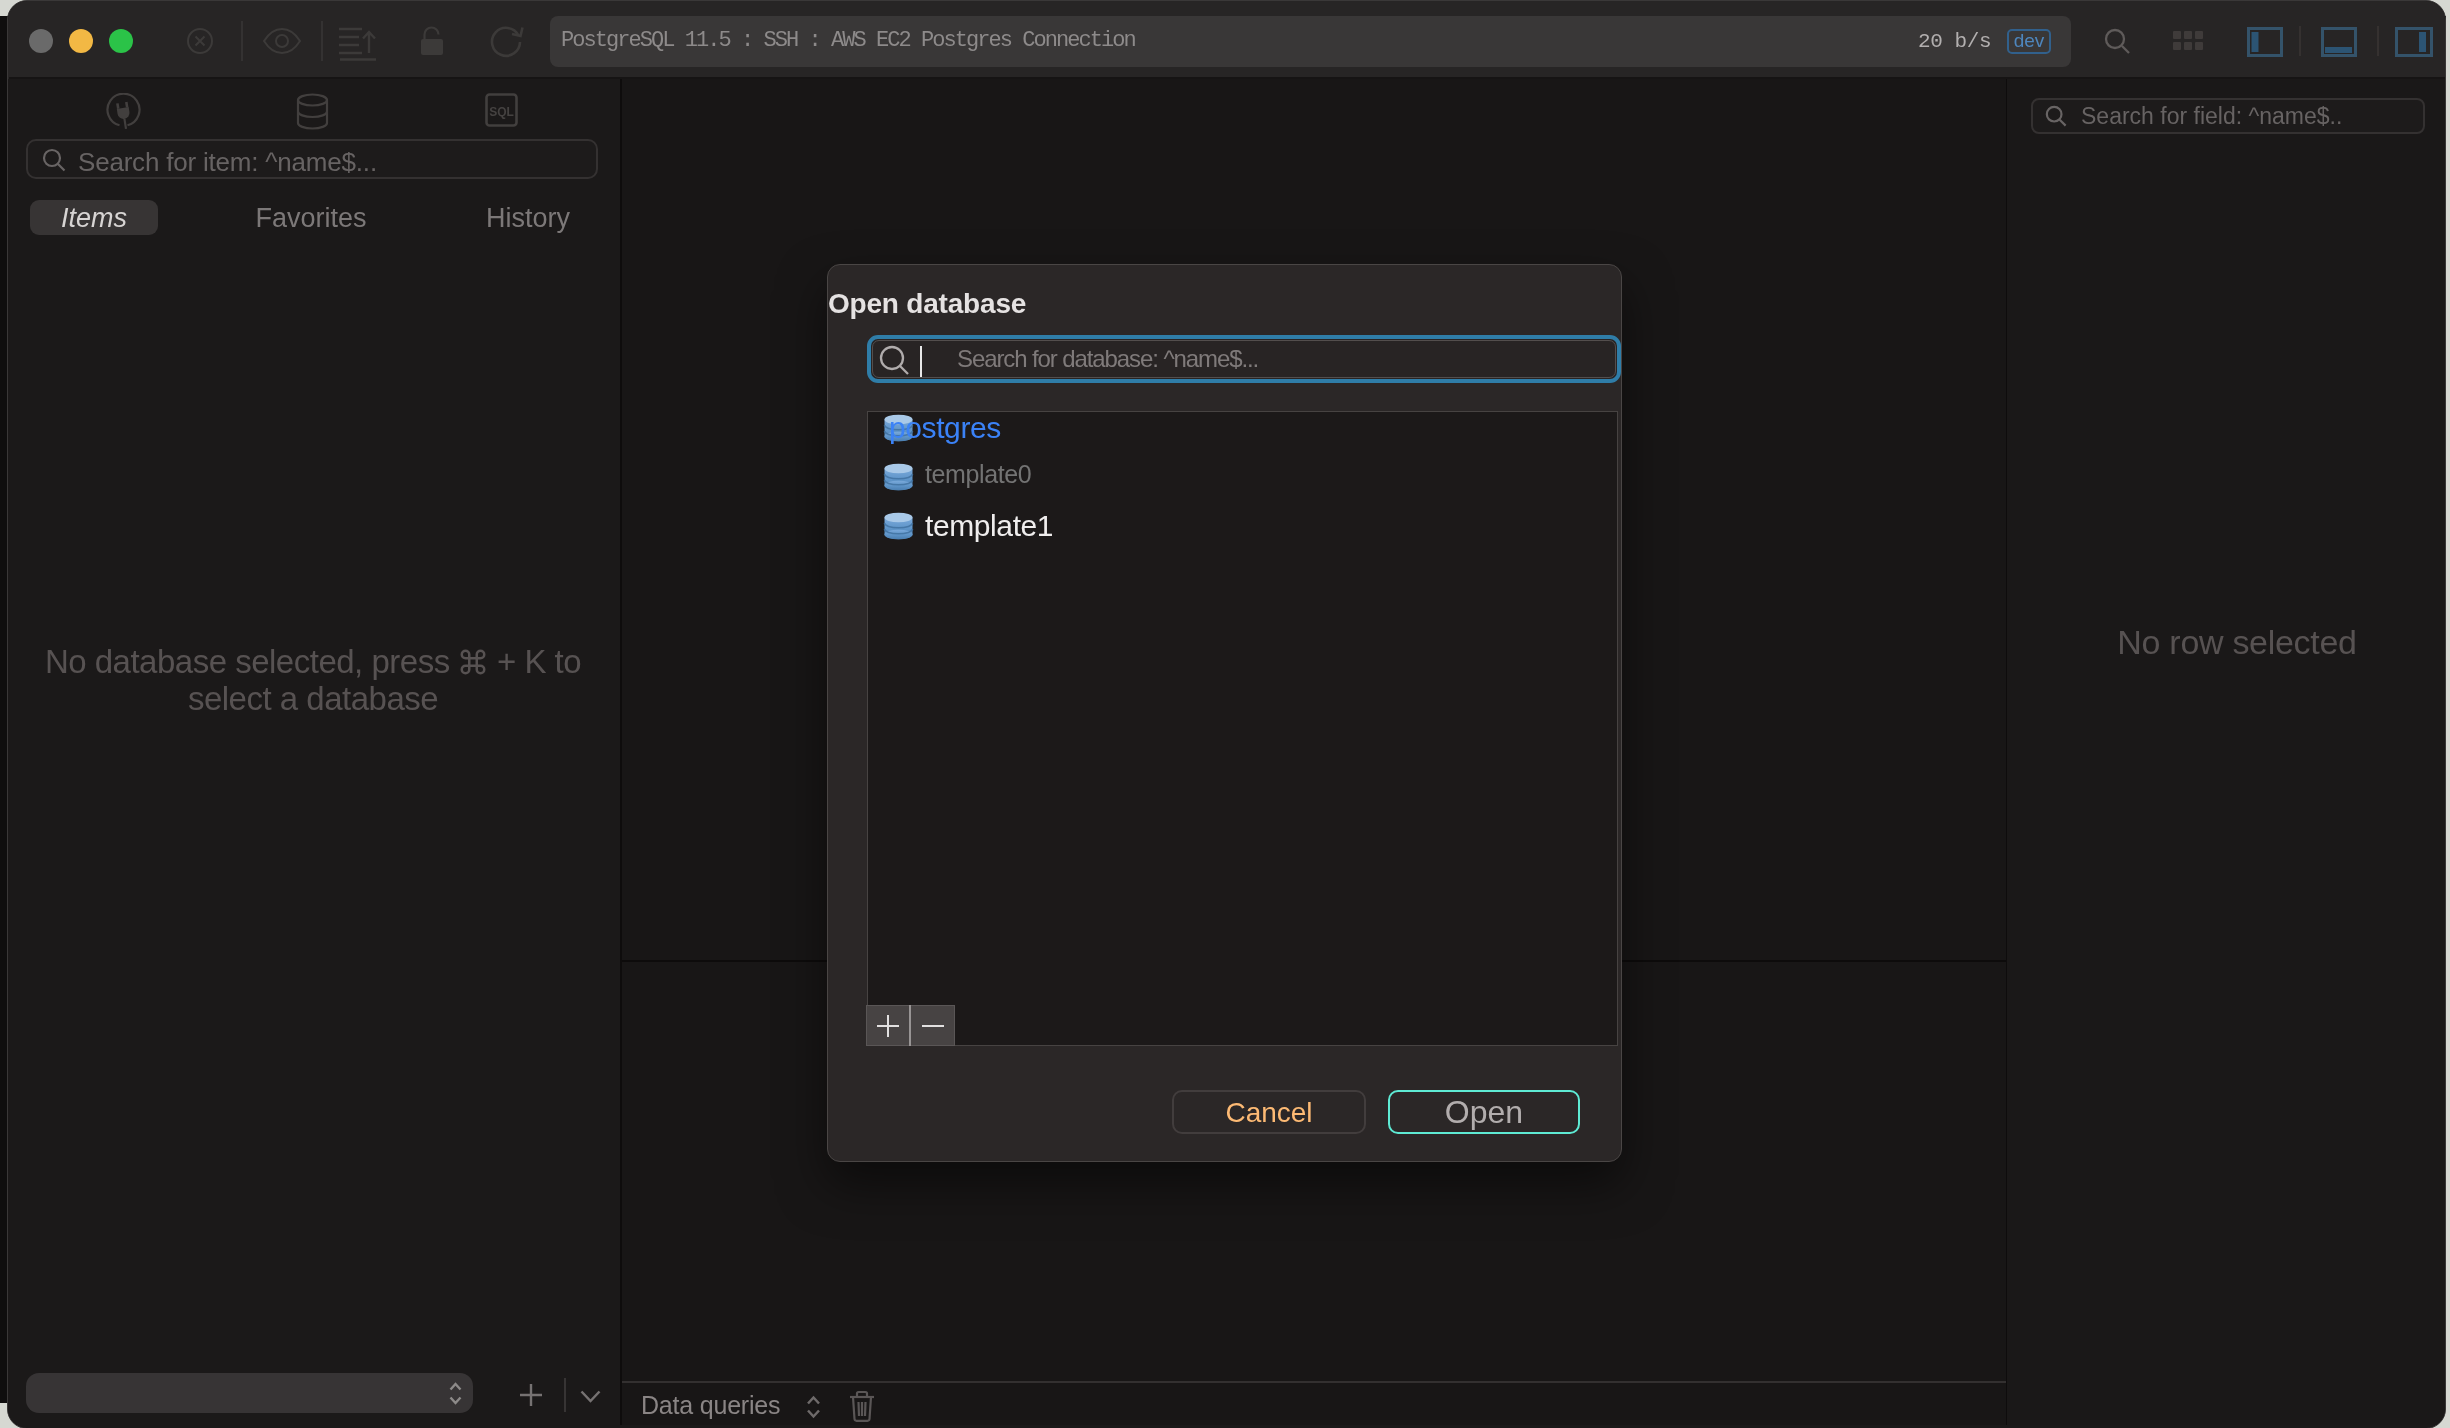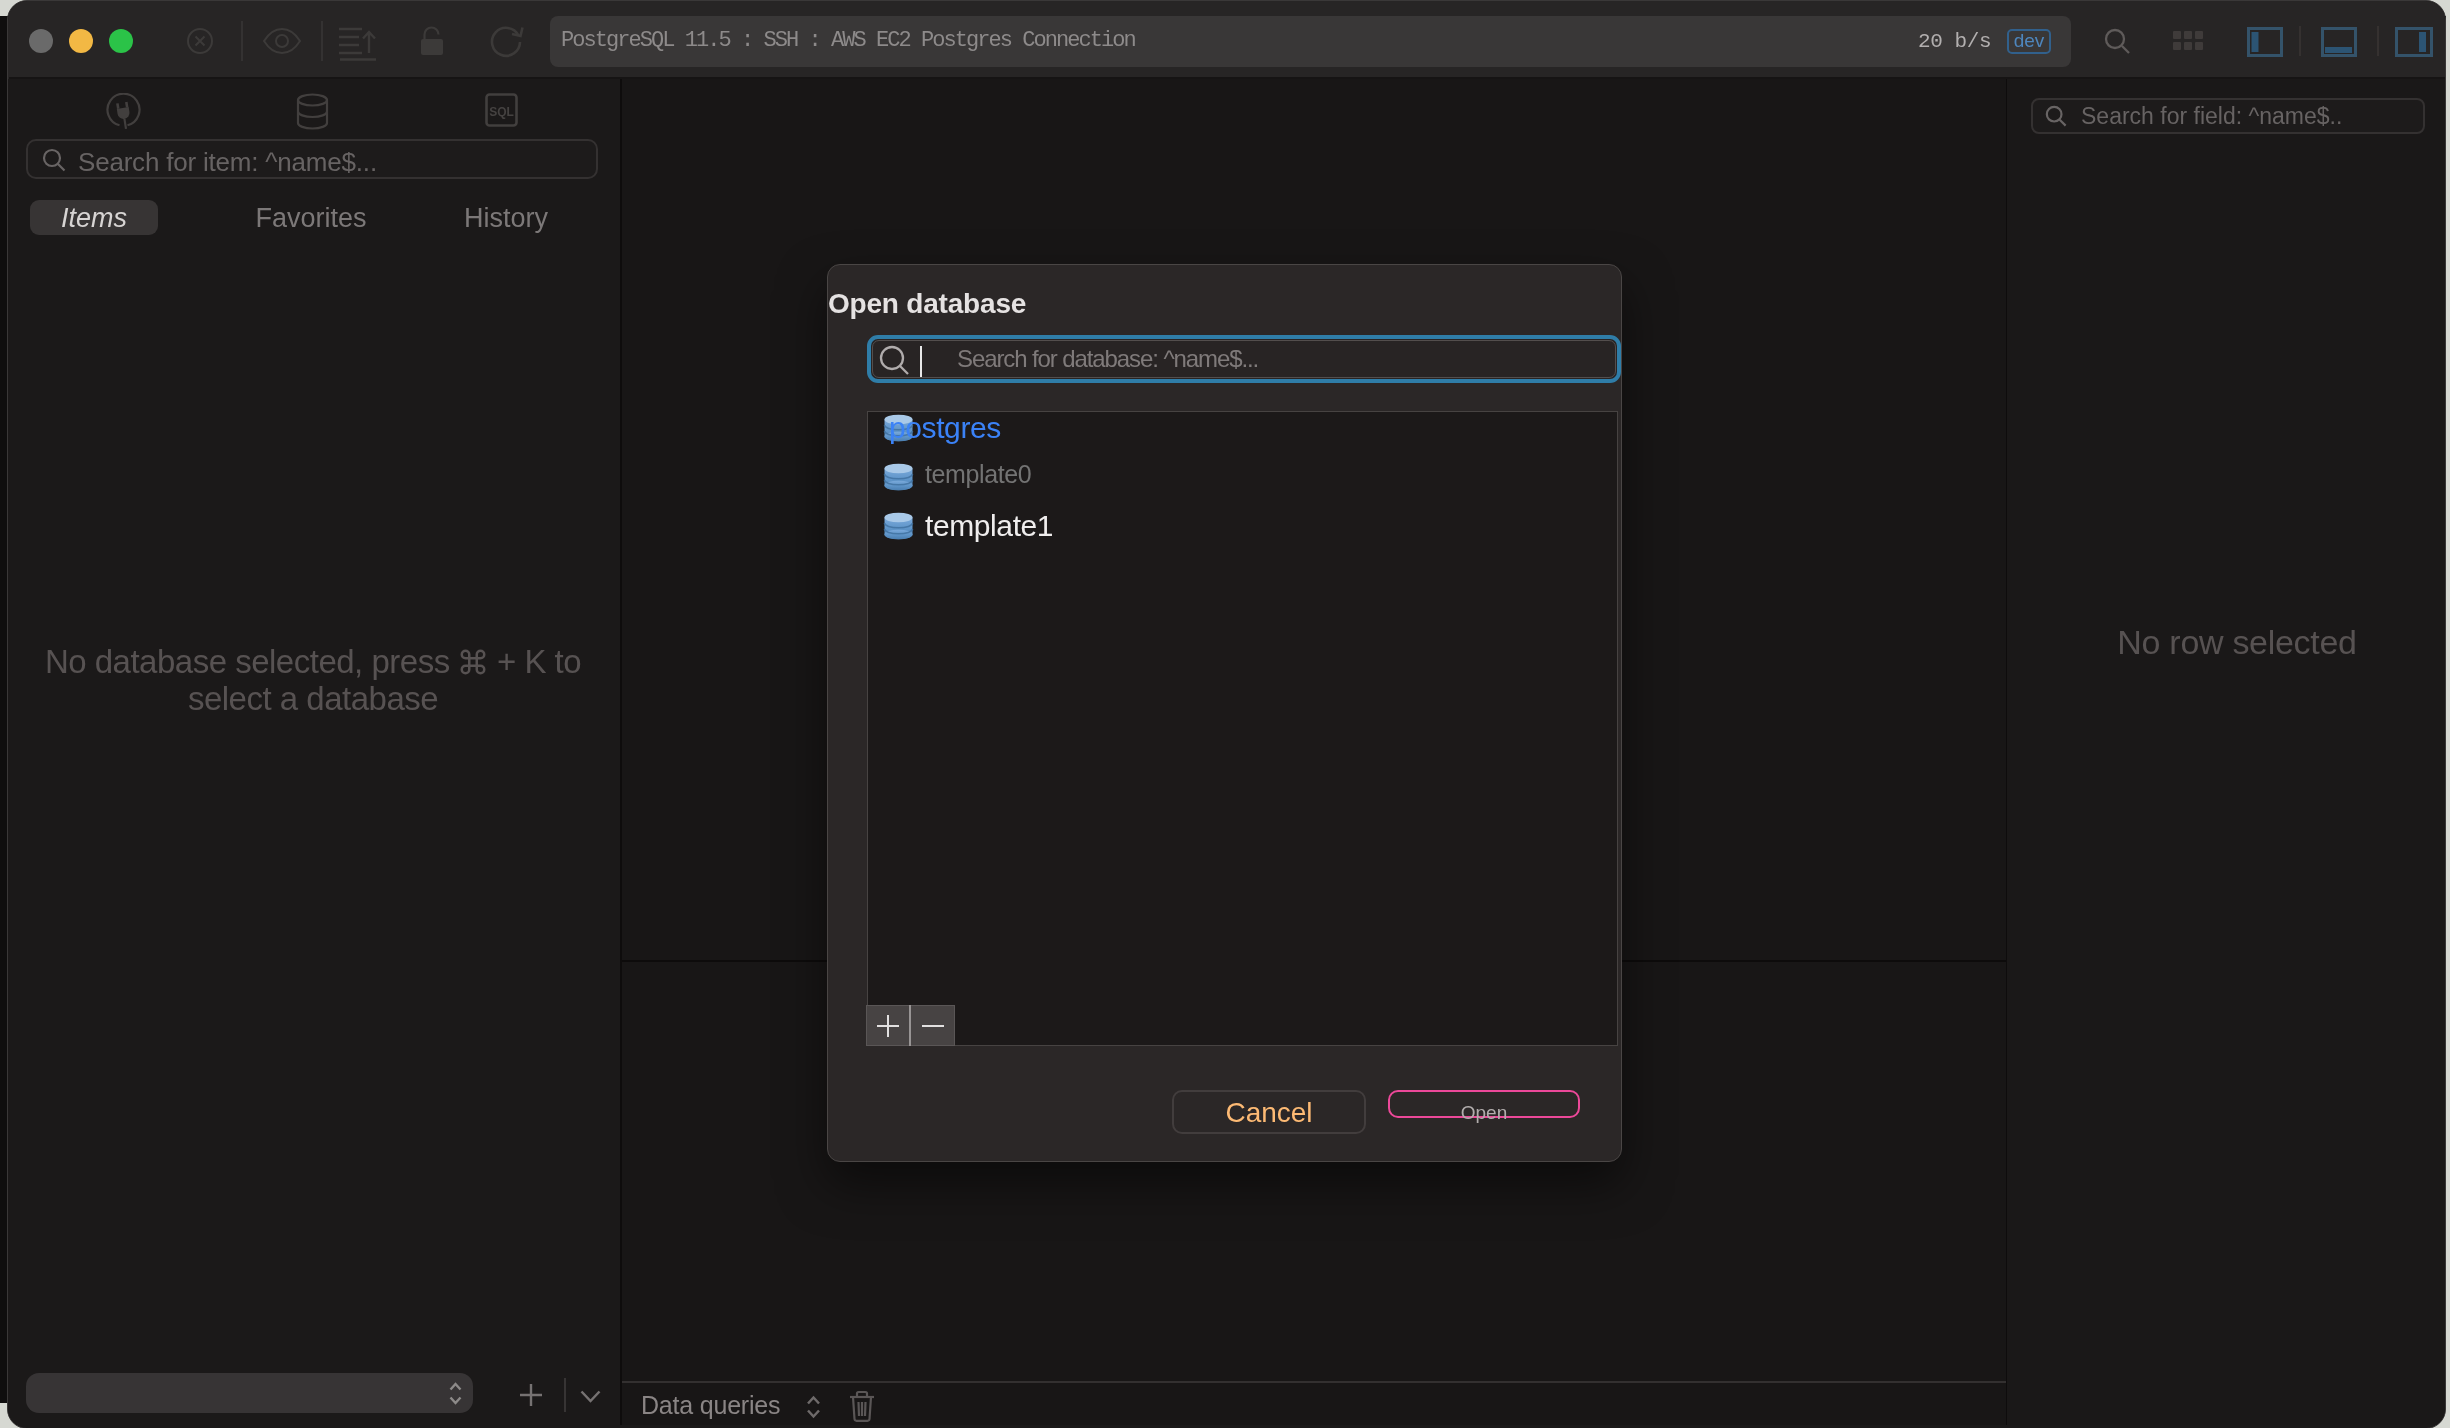--- a/index.html
+++ b/index.html
@@ -127,21 +127,21 @@
       <div class="abs" style="left:25px;top:138px;width:572px;height:40px;border:2px solid #343131;border-radius:10px;box-sizing:border-box;background:#1d1b1b;"></div>
       <svg class="abs" style="left:41px;top:147px;" width="24" height="24" viewBox="0 0 24 24" fill="none" stroke="#686464" stroke-width="2.2">
         <circle cx="10" cy="10" r="8"></circle>
         <path d="M16 16 L22.5 22.5"></path>
       </svg>
       <div class="abs" style="left:77px;top:146px;font-size:26px;letter-spacing:-0.2px;color:#676363;">Search for item: ^name$...</div>
 
       <div class="abs" style="left:29px;top:199px;width:128px;height:35px;background:#373434;border-radius:9px;"></div>
       <div class="abs" style="left:29px;top:202px;width:128px;text-align:center;font-size:27px;color:#d7d4d3;font-style:italic;">Items</div>
       <div class="abs" style="left:246px;top:202px;width:128px;text-align:center;font-size:27px;color:#7c7878;">Favorites</div>
-      <div class="abs" style="left:463px;top:202px;width:128px;font-size:27px;color:#7c7878;">History</div>
+      <div class="abs" style="left:463px;top:202px;width:128px;text-align:center;font-size:27px;color:#7c7878;">History</div>
 
       <div class="abs" style="left:10px;top:642px;width:604px;text-align:center;font-size:33px;letter-spacing:-0.5px;line-height:37px;color:#575252;">No database selected, press <svg width="30" height="30" viewBox="0 0 24 24" fill="none" stroke="#575252" stroke-width="2" style="vertical-align:-4px;">
           <path d="M18 3a3 3 0 0 0-3 3v12a3 3 0 0 0 3 3 3 3 0 0 0 3-3 3 3 0 0 0-3-3H6a3 3 0 0 0-3 3 3 3 0 0 0 3 3 3 3 0 0 0 3-3V6a3 3 0 0 0-3-3 3 3 0 0 0-3 3 3 3 0 0 0 3 3h12a3 3 0 0 0 3-3 3 3 0 0 0-3-3z"></path>
         </svg> + K to<br>select a database</div>
 
       <div class="abs" style="left:25px;top:1372px;width:447px;height:40px;background:#373435;border-radius:13px;"></div>
       <svg class="abs" style="left:446px;top:1380px;" width="17" height="25" viewBox="0 0 17 25" fill="none" stroke="#8d8a89" stroke-width="2.4">
         <path d="M3.5 8.5 L8.5 3 L13.5 8.5"></path>
         <path d="M3.5 16.5 L8.5 22 L13.5 16.5"></path>
       </svg>
@@ -222,15 +222,15 @@
       <div class="abs" style="left:865px;top:1004px;width:89px;height:41px;background:#474343;border:1px solid #5a5656;box-sizing:border-box;"></div>
       <div class="abs" style="left:908px;top:1004px;width:2px;height:41px;background:#989494;"></div>
       <svg class="abs" style="left:874px;top:1012px;" width="26" height="26" viewBox="0 0 26 26" fill="none" stroke="#e2e0e0" stroke-width="2">
         <path d="M13 2 V24 M2 13 H24"></path>
       </svg>
       <svg class="abs" style="left:919px;top:1012px;" width="26" height="26" viewBox="0 0 26 26" fill="none" stroke="#e2e0e0" stroke-width="2">
         <path d="M2 13 H24"></path>
       </svg>
 
       <div class="abs" style="left:1171px;top:1089px;width:194px;height:44px;border:2px solid #423d3d;border-radius:10px;box-sizing:border-box;text-align:center;font-size:28px;line-height:41px;color:#fdba74;">Cancel</div>
-      <div class="abs" style="left:1387px;top:1089px;width:192px;height:28px;border:2px solid #ec4899;border-radius:10px;box-sizing:border-box;text-align:center;font-size:19px;line-height:41px;color:#b2adad;">Open</div>
+      <div class="abs" style="left:1387px;top:1089px;width:192px;height:44px;border:2px solid #5eead4;border-radius:10px;box-sizing:border-box;text-align:center;font-size:32px;line-height:41px;color:#b2adad;">Open</div>
     </div>
   </div>
 
 </body></html>

